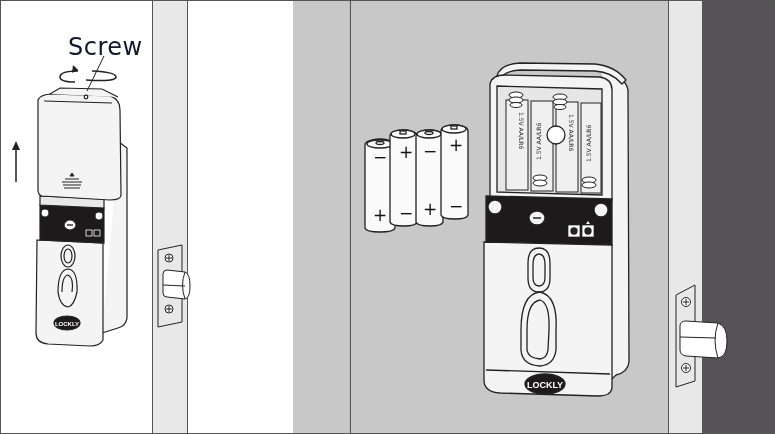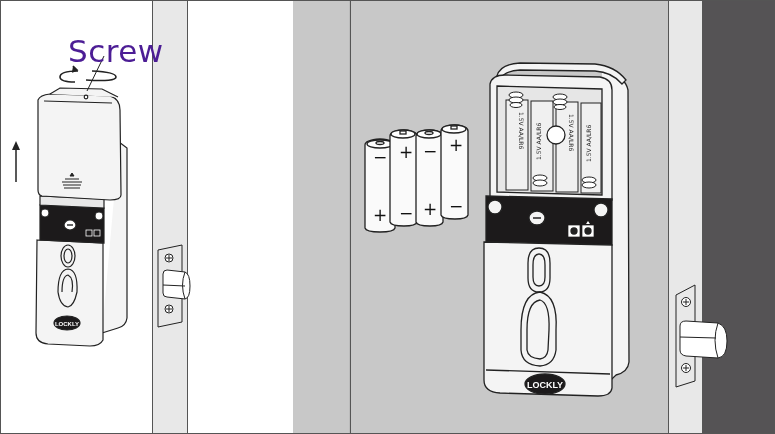--- a/index.html
+++ b/index.html
@@ -1,19 +1,19 @@
 <!DOCTYPE html>
 <html><head>
 <meta charset="utf-8">
 <style>
   html, body { margin:0; padding:0; }
   body { width:775px; height:434px; overflow:hidden; background:#ffffff; font-family:"Liberation Sans", sans-serif; }
   .stage { position:relative; width:775px; height:434px; }
   svg { display:block; }
-  .label-screw { position:absolute; left:68px; top:33px; font-size:31px; color:#4c1d95; font-family:"DejaVu Sans", sans-serif; letter-spacing:0.5px;text-align:right; }
+  .label-screw { position:absolute; left:68px; top:33px; font-size:24px; color:#0f172a; font-family:"DejaVu Sans", sans-serif; letter-spacing:0.5px;text-align:right; }
 </style>
 </head>
 <body>
 
 <div class="stage">
 <svg width="775" height="434" viewBox="0 0 775 434" xmlns="http://www.w3.org/2000/svg">
 
   <rect x="0.5" y="0.5" width="774" height="433" fill="#ffffff" stroke="#555" stroke-width="1"></rect>
 
   <g>

